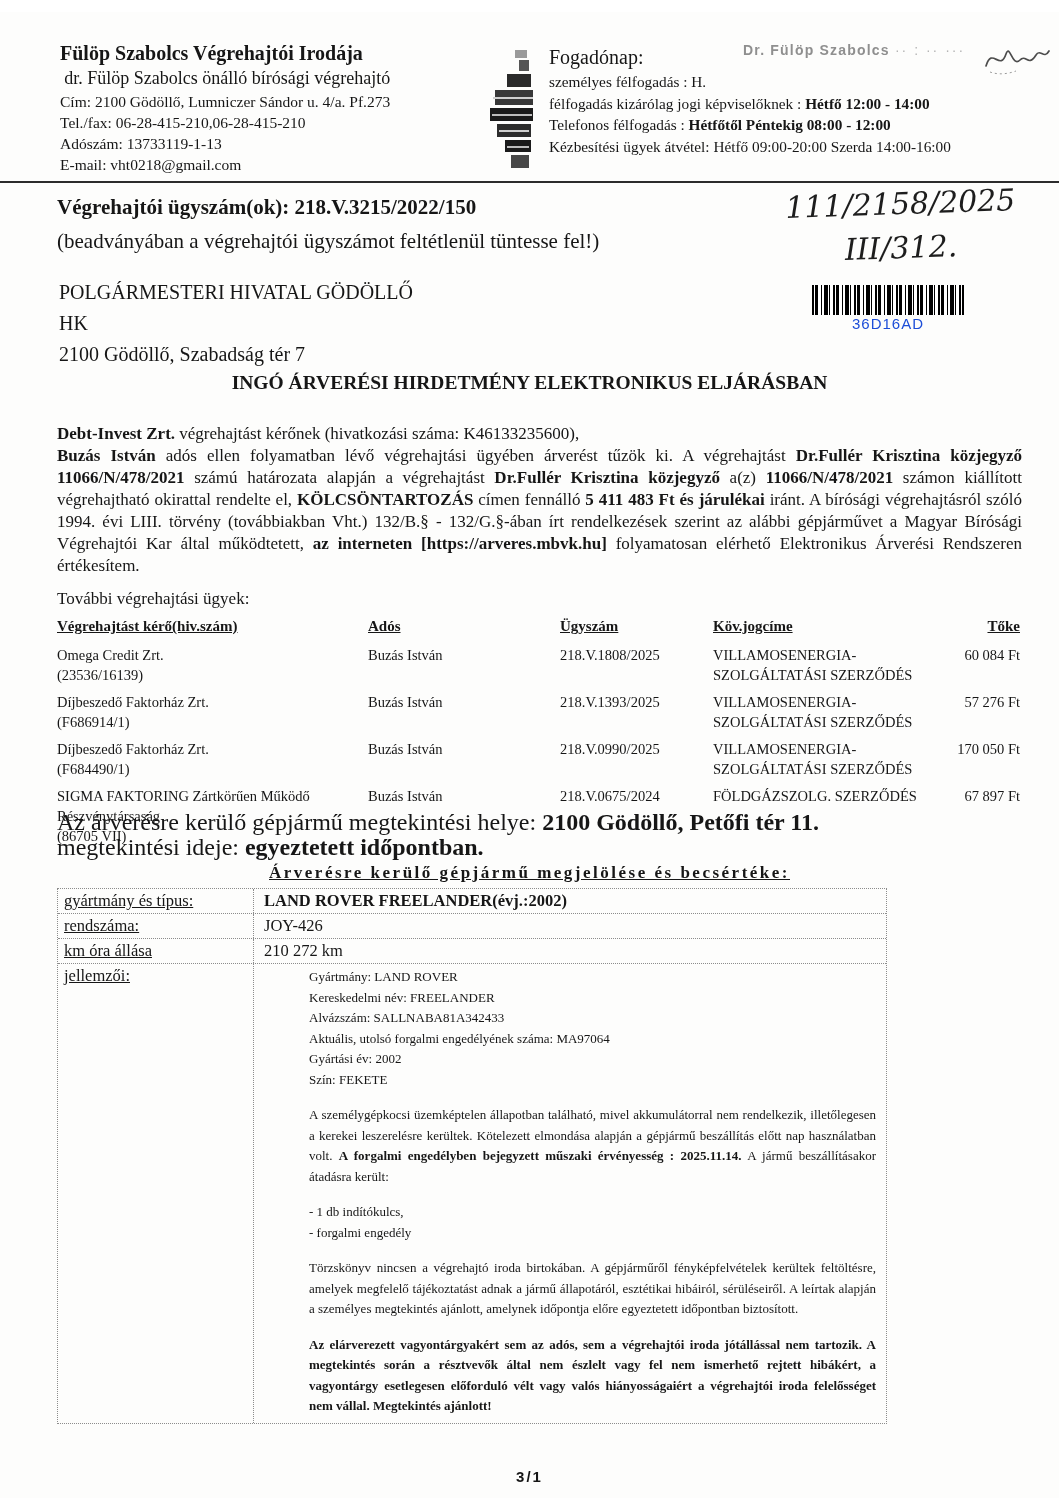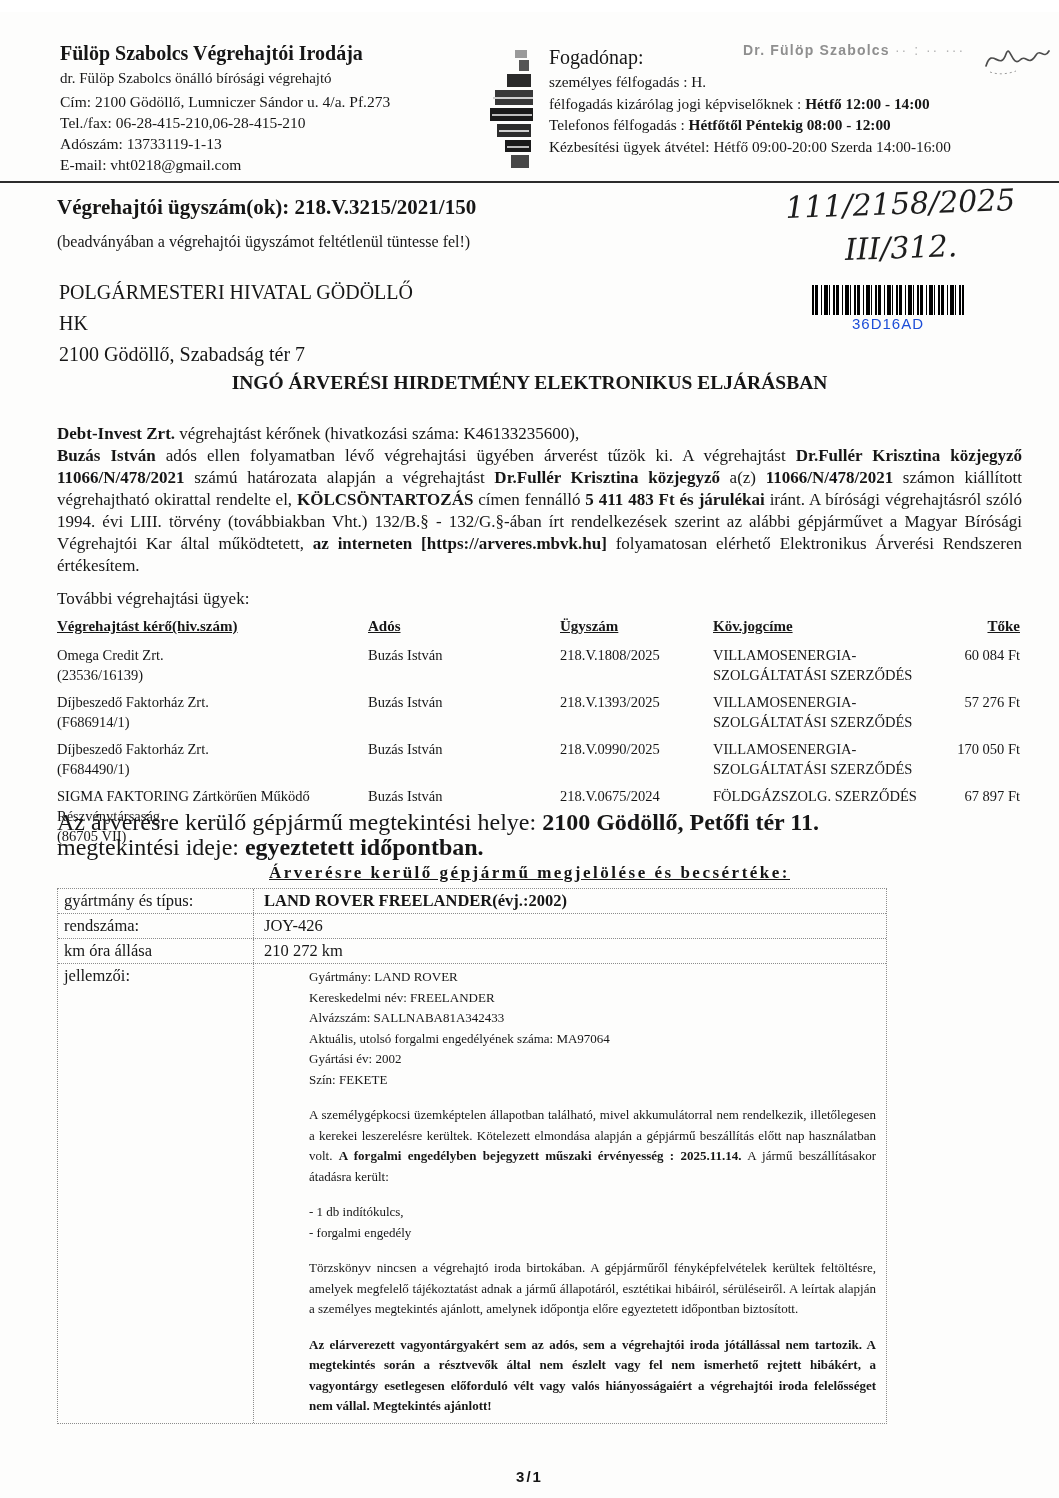--- a/index.html
+++ b/index.html
@@ -7,21 +7,21 @@
   .page {
     position:relative; width:1059px; height:1498px; margin:12px auto;
     background:#fdfdfc; color:#161616; overflow:hidden;
     font-family:"Liberation Serif", serif;
   }
   .b { font-weight:bold; }
 
   
   .office { position:absolute; top:28px; left:60px; }
   .office-name { font-size:20px; line-height:26px; font-weight:bold; }
-  .office-bailiff { font-size:15px; line-height:25px; }
+  .office-bailiff { font-size:18px; line-height:25px;text-align:right; }
   .office-line { font-size:15.5px; line-height:21px; }
 
   .seal { position:absolute; top:36px; left:487px; }
 
   .reception { position:absolute; top:32px; left:549px; width:470px; }
   .reception-title { font-size:20px; line-height:27px; }
   .r-line { font-size:15.3px; line-height:21.5px; }
 
   .stamp-text {
     position:absolute; top:30px; left:743px;
@@ -29,21 +29,21 @@
     color:#8f8f8f; letter-spacing:1.2px;
   }
   .stamp-text-tail { color:#b5b5b5; font-weight:normal; letter-spacing:2px; }
   .signature { position:absolute; top:24px; left:980px; }
 
   .rule { position:absolute; top:169px; left:0; width:1059px; height:2px; background:#2c2c2c; }
 
   
   .case { position:absolute; top:182px; left:57px; }
   .case-no { font-size:21px; line-height:27px; font-weight:bold; }
-  .case-note { font-size:16px; line-height:25px; margin-top:8px; }
+  .case-note { font-size:21px; line-height:25px; margin-top:8px; }
 
   .handwriting {
     position:absolute; top:170px; left:786px;
     font-family:"DejaVu Serif", serif; font-style:italic;
     font-size:30px; line-height:44px; color:#1d1d1d; transform:rotate(-2deg);
   }
   .hw2 { margin-left:58px; }
 
   
   .recipient { position:absolute; top:265px; left:59px; font-size:20px; line-height:31px; }
@@ -76,21 +76,21 @@
 
   .section-heading {
     position:absolute; top:851px; left:0; right:0; text-align:center;
     font-size:17px; font-weight:bold; text-decoration:underline; letter-spacing:2.5px;
   }
 
   
   .vtable { position:absolute; top:876px; left:57px; width:830px; border:1px dotted #8c8c8c; font-size:16.5px; }
   .vrow { display:flex; border-bottom:1px dotted #8c8c8c; }
   .vrow:last-child { border-bottom:none;gap:45px; }
-  .vlabel { width:196px; border-right:1px dotted #8c8c8c; padding:2px 4px 2px 6px; }
+  .vlabel { width:196px; border-right:1px dotted #8c8c8c; padding:2px 4px 2px 6px;text-decoration:underline; }
   .vvalue { flex:1; padding:2px 10px 2px 10px; }
   .vdetails .vvalue { font-size:13px; line-height:20.5px; padding-top:3px; padding-bottom:6px; }
   .spacer { height:15px; }
   .just { text-align:justify; }
 
   .pageno {
     position:absolute; top:1456px; left:0; right:0; text-align:center;
     font-family:"Liberation Sans", sans-serif; font-size:15px; font-weight:bold; letter-spacing:2px;
   }
 </style>
@@ -137,21 +137,21 @@
   <div class="signature">
     <svg width="74" height="44" viewBox="0 0 74 44" aria-hidden="true">
       <path d="M6 30 C 12 10, 20 36, 26 18 C 30 7, 32 32, 40 24 C 46 17, 48 32, 56 19 C 60 12, 64 24, 69 15" stroke="#4d4d4d" stroke-width="1.7" fill="none" stroke-linecap="round"></path>
       <path d="M10 36 c 8 3, 18 2, 26 -1" stroke="#9a9a9a" stroke-width="1" fill="none" stroke-dasharray="2 3"></path>
     </svg>
   </div>
 
   <div class="rule"></div>
 
   <section class="case">
-    <div class="case-no">Végrehajtói ügyszám(ok): 218.V.3215/2021/150</div>
+    <div class="case-no">Végrehajtói ügyszám(ok): 218.V.3215/2022/150</div>
     <div class="case-note">(beadványában a végrehajtói ügyszámot feltétlenül tüntesse fel!)</div>
   </section>
 
   <div class="handwriting">
     <div>111/2158/2025</div>
     <div class="hw2">III/312.</div>
   </div>
 
   <section class="recipient">
     <div>POLGÁRMESTERI HIVATAL GÖDÖLLŐ</div>

